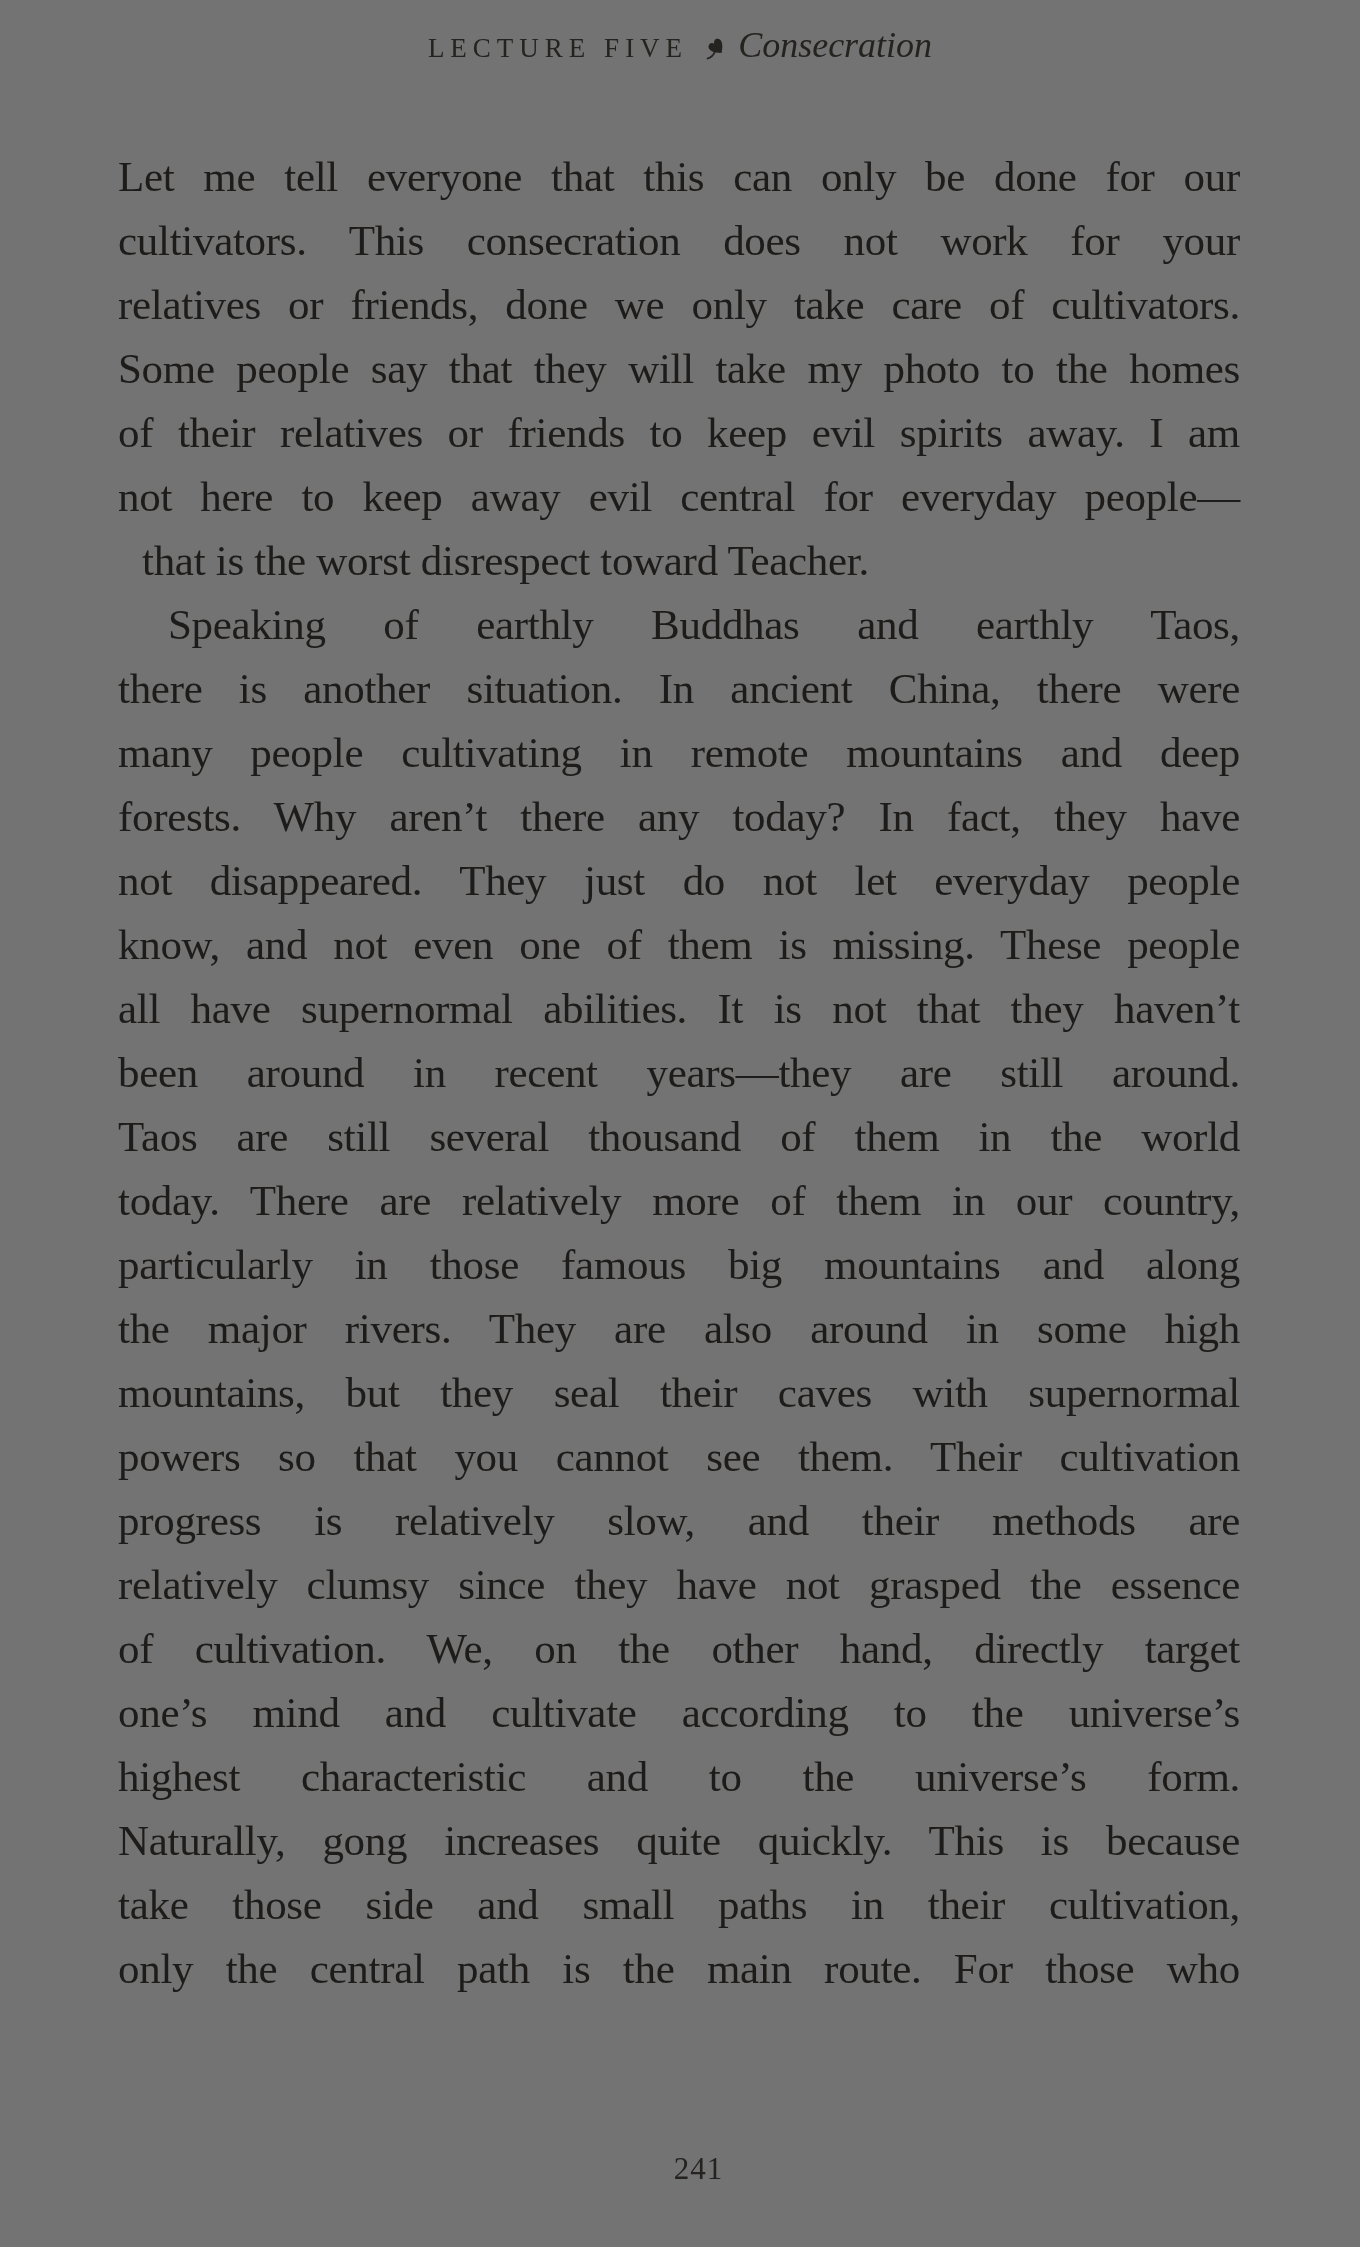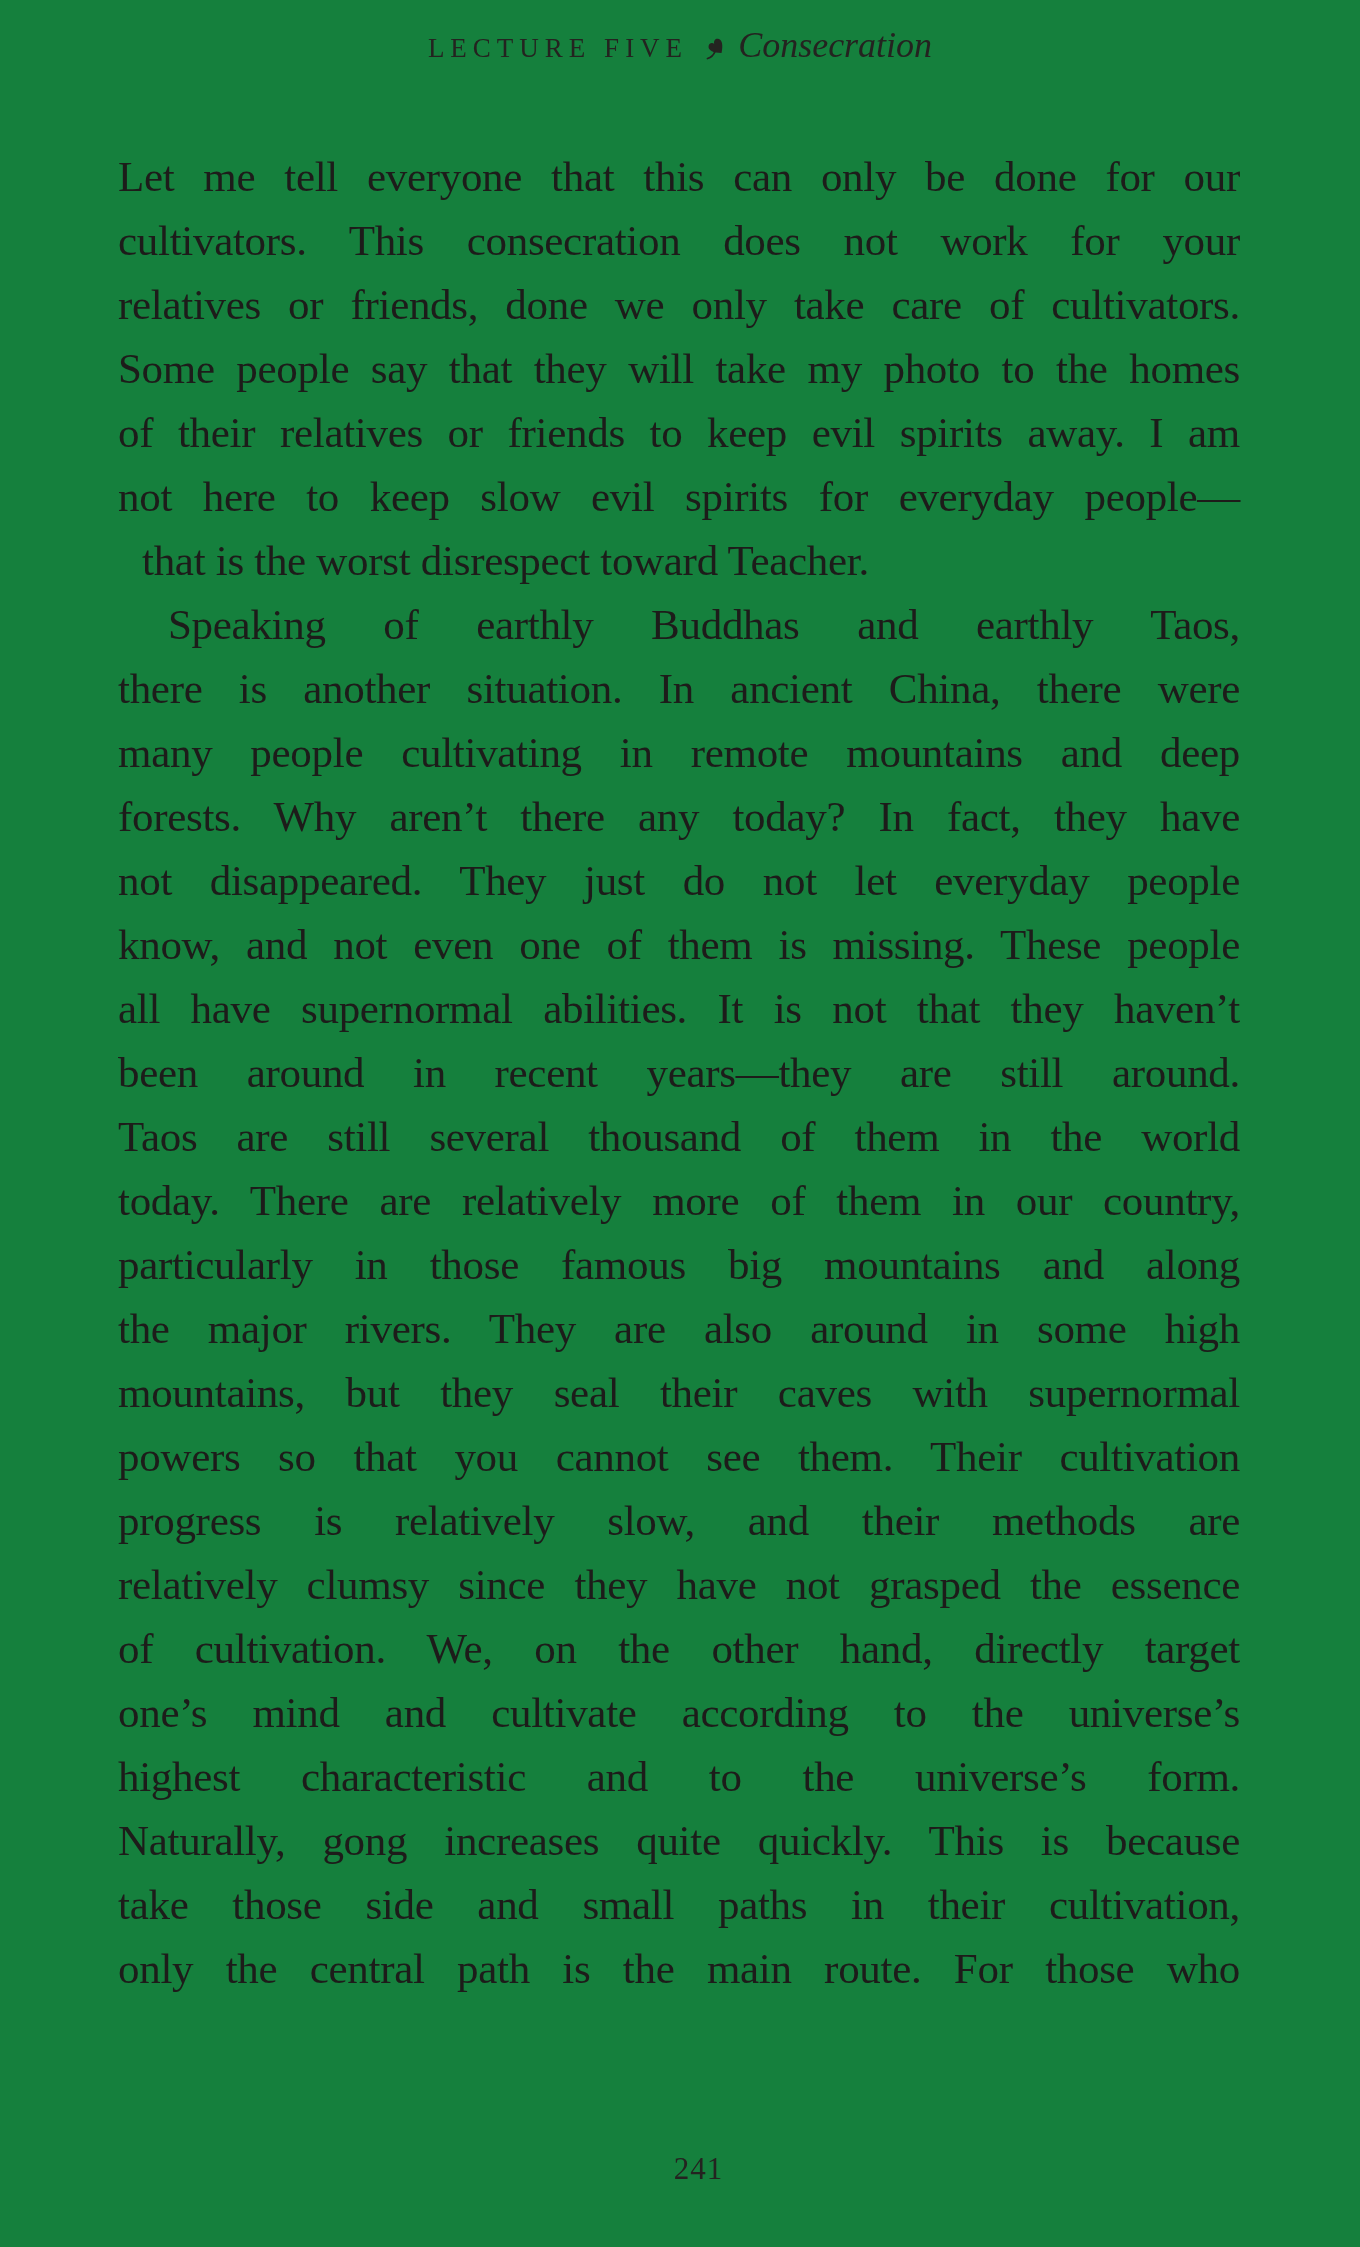--- a/index.html
+++ b/index.html
@@ -8,21 +8,21 @@
     width: 1360px;
     height: 2247px;
     overflow: hidden;
     background: #ffffff;
   }
   .page {
     position: absolute;
     inset: 0;
     width: 1360px;
     height: 2247px;
-    background: #15803d;
+    background: #737373;
     color: #1d1c1a;
     font-family: "Liberation Serif", serif;
   }
   .running-head {
     position: absolute;
     top: 24px;
     left: 0;
     right: 0;
     display: flex;
     justify-content: center;
@@ -100,21 +100,21 @@
     <span class="chapter">Consecration</span>
   </div>
 
   <div class="body-text">
       <div class="paragraph">
         <div class="line">Let me tell everyone that this can only be done for our</div>
         <div class="line">cultivators. This consecration does not work for your</div>
         <div class="line">relatives or friends, done we only take care of cultivators.</div>
         <div class="line">Some people say that they will take my photo to the homes</div>
         <div class="line">of their relatives or friends to keep evil spirits away. I am</div>
-        <div class="line">not here to keep slow evil spirits for everyday people—</div>
+        <div class="line">not here to keep away evil central for everyday people—</div>
         <div class="line flush-left">that is the worst disrespect toward Teacher.</div>
       </div>
       <div class="paragraph indent">
         <div class="line">Speaking of earthly Buddhas and earthly Taos,</div>
         <div class="line">there is another situation. In ancient China, there were</div>
         <div class="line">many people cultivating in remote mountains and deep</div>
         <div class="line">forests. Why aren’t there any today? In fact, they have</div>
         <div class="line">not disappeared. They just do not let everyday people</div>
         <div class="line">know, and not even one of them is missing. These people</div>
         <div class="line">all have supernormal abilities. It is not that they haven’t</div>

